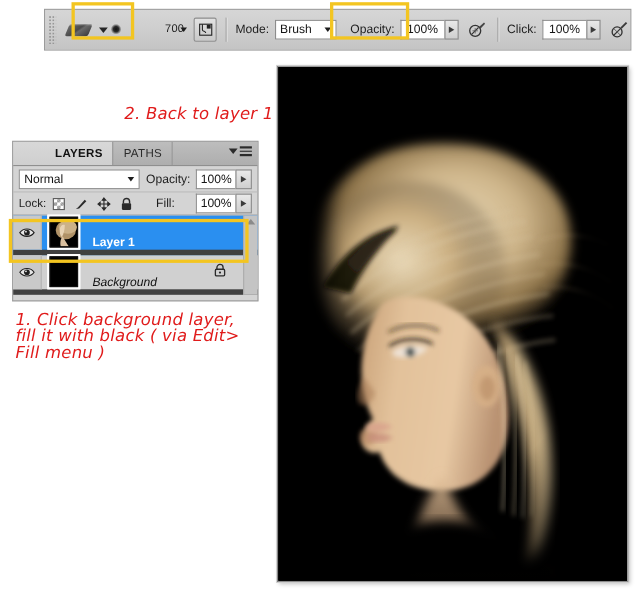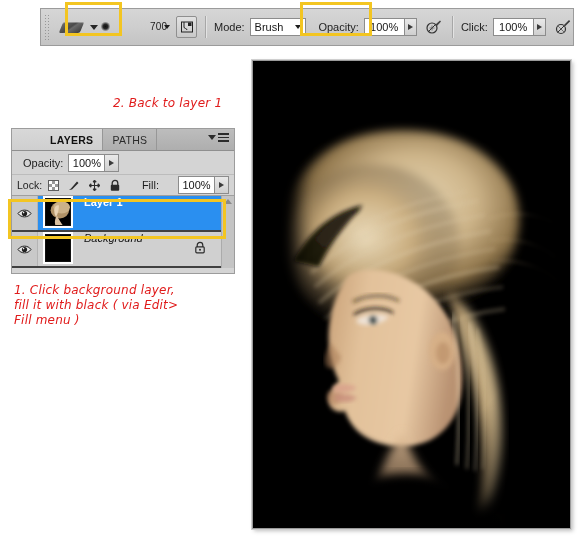--- a/index.html
+++ b/index.html
@@ -141,22 +141,22 @@
     background-image:
       linear-gradient(45deg,#9a9a9a 25%,transparent 25%,transparent 75%,#9a9a9a 75%),
       linear-gradient(45deg,#9a9a9a 25%,#fff 25%,#fff 75%,#9a9a9a 75%);
     background-size:6px 6px; background-position:0 0,3px 3px;
     border:1px solid #5e5e5e; box-sizing:border-box;
   }
 
   
   #layer-list{position:relative;background:#d0d0d0;}
   .layer-row{
-    height:36px; display:flex; align-items:flex-start;
-    border-bottom:2px solid #404040; box-sizing:border-box;
+    height:36px; display:flex; align-items:flex-end;
+    border-bottom:5px solid #404040; box-sizing:border-box;
     position:relative;
   }
   .layer-row.selected{background:#2a8ff0;}
   .eye-cell{
     width:25px;height:100%;display:flex;align-items:center;justify-content:center;
     border-right:1px solid #b4b4b4; background:#c9c9c9;
   }
   .layer-row.selected .eye-cell{background:#c9c9c9;}
   .thumb-outer{
     width:30px;height:32px;margin-left:5px;border:1px solid #fff;
@@ -191,21 +191,21 @@
   #photo-frame{
     position:absolute; left:252px; top:60px; width:319px; height:469px;
     background:#000; border:1px solid #9a9a9a;
     box-shadow:0 0 0 1px #cfcfcf, 2px 2px 4px rgba(0,0,0,.25);
     box-sizing:border-box; overflow:hidden;
   }
   #photo-canvas{position:absolute;inset:0;background:#000;overflow:hidden;}
 
   
   .annot{
-    position:absolute; color:#e01b1b; font-size:12px;
+    position:absolute; color:#e01b1b; font-size:15px;
     font-family:"DejaVu Sans", sans-serif; font-style:italic;
     line-height:15px; white-space:pre; letter-spacing:.2px;
   }
   #annot-2{left:113px;top:96px;}
   #annot-1{left:14px;top:283px;}
 </style>
 </head>
 <body>
 
 <div id="options-bar">
@@ -294,20 +294,24 @@
       <span class="tri"></span>
       <span class="bars">
           <span></span>
           <span></span>
           <span></span>
         </span>
     </div>
   </div>
 
   <div id="blend-row">
+    <div class="dropdown" style="width:110px">
+      <span>Normal</span>
+      <span class="caret-sm"></span>
+    </div>
     <span class="ob-label" style="margin-left:6px">Opacity:</span>
     <div class="numfield" style="width:36px">
       <span>100%</span>
     </div>
     <div class="spinner">
         <i></i>
       </div>
   </div>
 
   <div id="lock-row">

